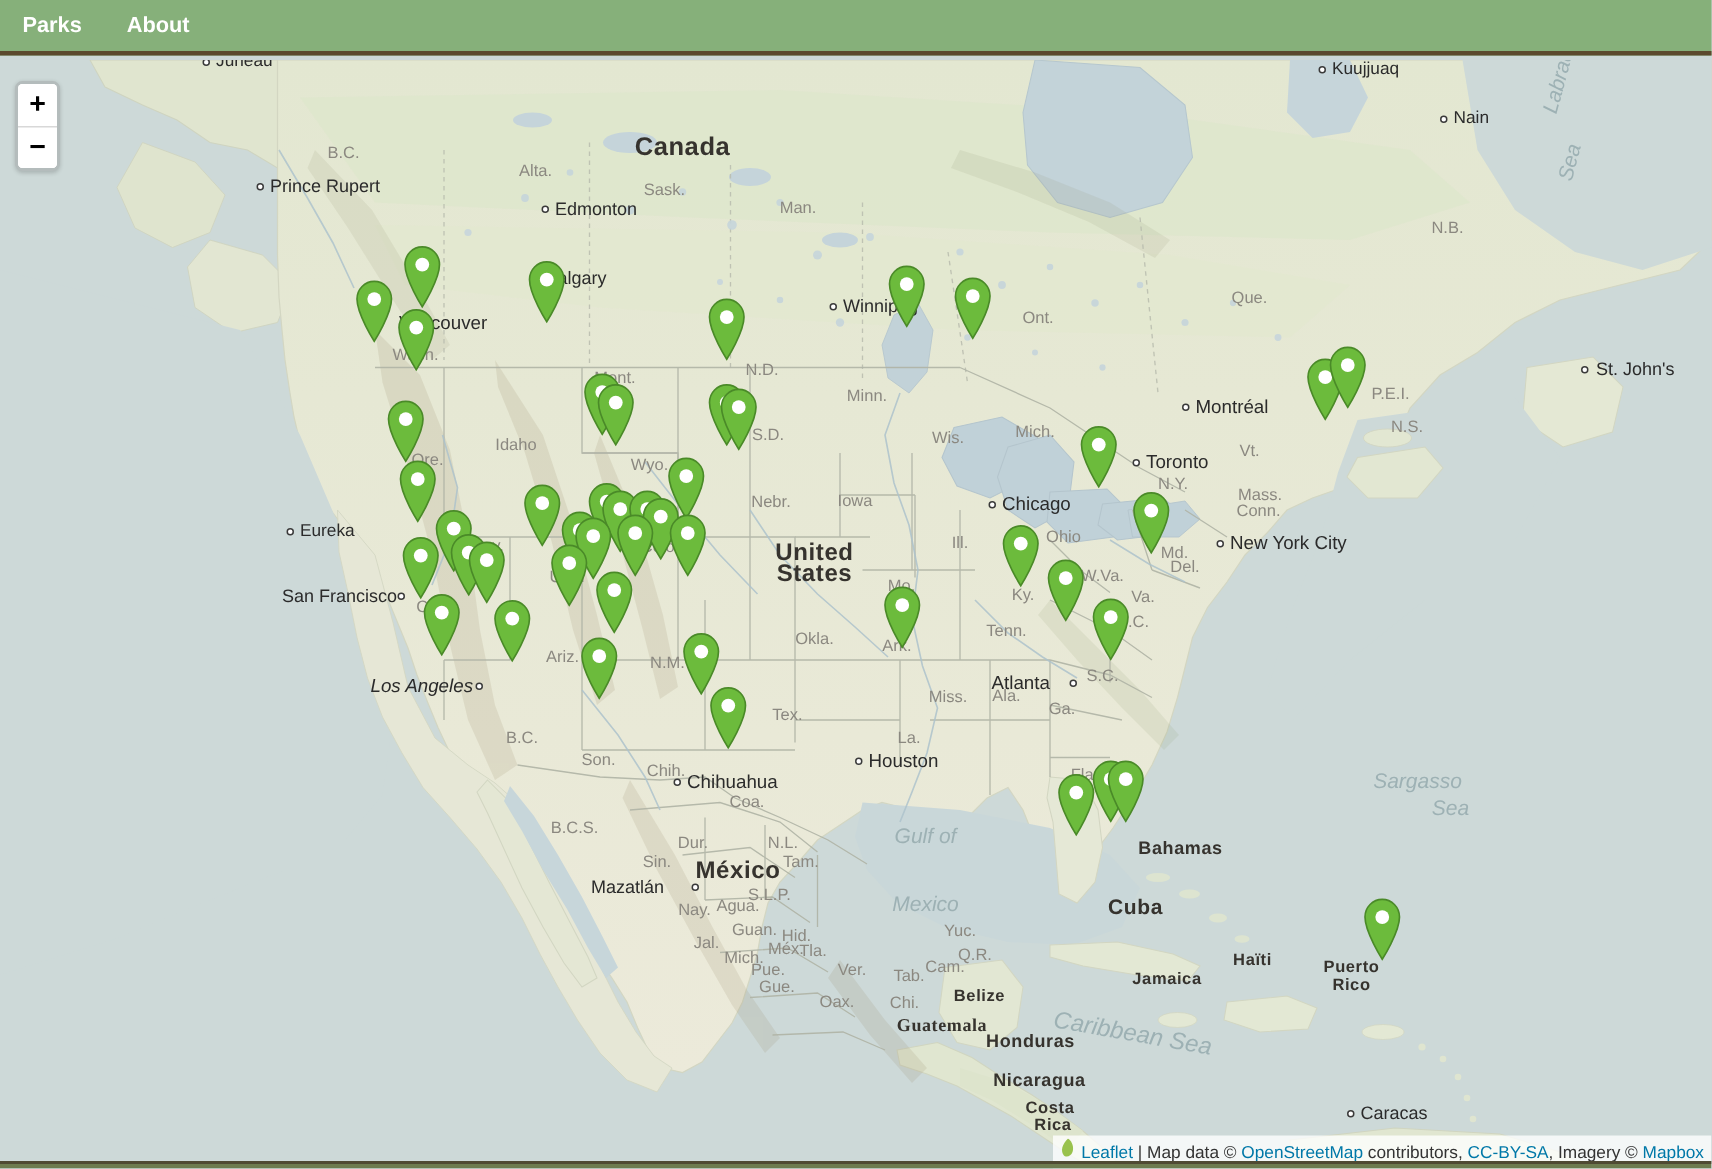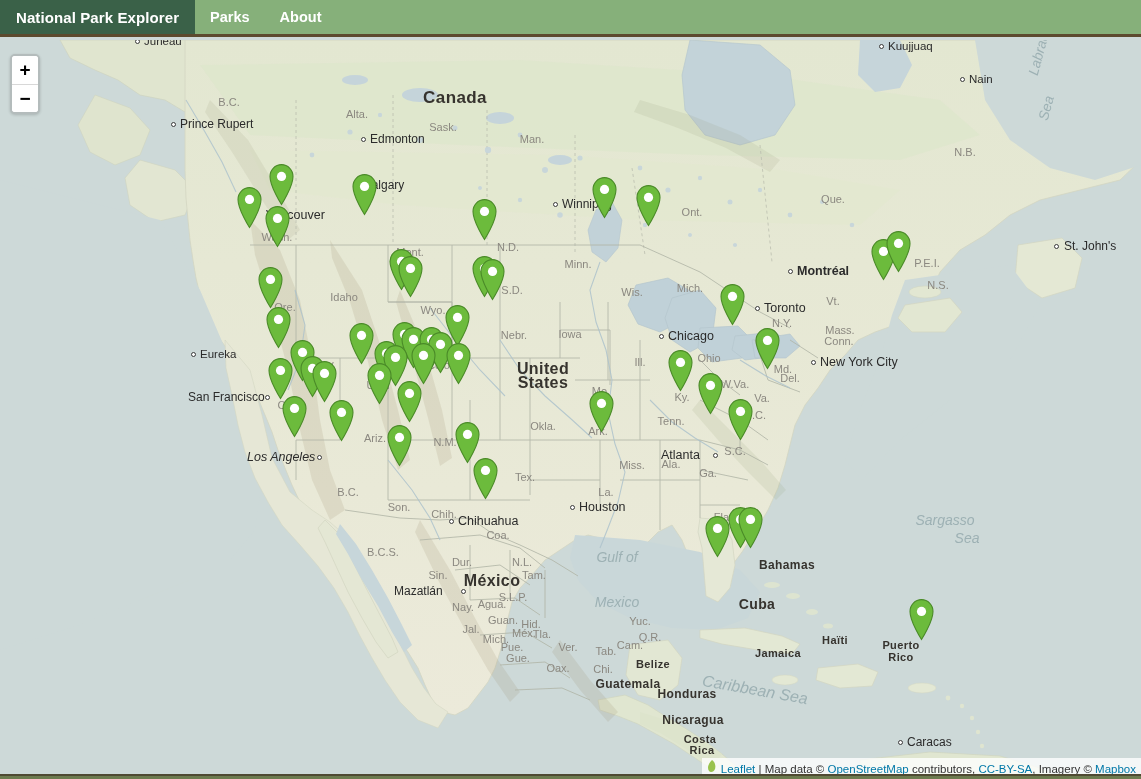--- a/index.html
+++ b/index.html
@@ -114,23 +114,20 @@
   .citydot {
     position: absolute; width: 5px; height: 5px;
     border: 1.5px solid #3a3a3a; border-radius: 50%;
     background: #fff; pointer-events: none;
   }
 </style>
 </head>
 <body>
 
 <div id="navbar">
-  <div id="brand">
-    <span>National Park Explorer</span>
-  </div>
   <a class="navlink">
     <span>Parks</span>
   </a>
   <a class="navlink">
     <span>About</span>
   </a>
 </div>
 
 <div id="map-wrap">
 
@@ -359,21 +356,21 @@
     </svg>
   </div>
 
   <div id="labels-layer">
       <div class="lbl lbl-country" style="font-size: 17px; transform: translate(-50%, -50%); left: 455px; top: 58px;">Canada</div>
       <div class="lbl lbl-country" style="font-size: 16px; transform: translate(-50%, -50%); left: 543px; top: 329px;">United</div>
       <div class="lbl lbl-country" style="font-size: 16px; transform: translate(-50%, -50%); left: 543px; top: 343px;">States</div>
       <div class="lbl lbl-country" style="font-size: 16px; transform: translate(-50%, -50%); left: 492px; top: 541px;">México</div>
       <div class="lbl lbl-country" style="font-size: 14px; transform: translate(-50%, -50%); left: 757px; top: 564px;">Cuba</div>
       <div class="lbl lbl-country" style="font-size: 12px; transform: translate(-50%, -50%); left: 787px; top: 525px;">Bahamas</div>
-      <div class="lbl lbl-country" style="font-size: 12px; transform: translate(-50%, -50%); left: 628px; top: 644px;">Guatemala</div>
+      <div class="lbl lbl-country" style="font-size: 12px; transform: translate(-50%, -50%); left: 628px; top: 644px; font-family: Liberation Serif, serif;">Guatemala</div>
       <div class="lbl lbl-country" style="font-size: 12px; transform: translate(-50%, -50%); left: 687px; top: 654px;">Honduras</div>
       <div class="lbl lbl-country" style="font-size: 11px; transform: translate(-50%, -50%); left: 653px; top: 624px;">Belize</div>
       <div class="lbl lbl-country" style="font-size: 12px; transform: translate(-50%, -50%); left: 693px; top: 680px;">Nicaragua</div>
       <div class="lbl lbl-country" style="font-size: 11px; transform: translate(-50%, -50%); left: 700px; top: 699px;">Costa</div>
       <div class="lbl lbl-country" style="font-size: 11px; transform: translate(-50%, -50%); left: 702px; top: 710px;">Rica</div>
       <div class="lbl lbl-country" style="font-size: 11px; transform: translate(-50%, -50%); left: 835px; top: 600px;">Haïti</div>
       <div class="lbl lbl-country" style="font-size: 11px; transform: translate(-50%, -50%); left: 778px; top: 613px;">Jamaica</div>
       <div class="lbl lbl-country" style="font-size: 11px; transform: translate(-50%, -50%); left: 901px; top: 605px;">Puerto</div>
       <div class="lbl lbl-country" style="font-size: 11px; transform: translate(-50%, -50%); left: 901px; top: 617px;">Rico</div>
       <div class="lbl lbl-city" style="font-size: 11.5px; transform: translate(0px, -50%); left: 144px; top: 1px;">Juneau</div>
@@ -386,21 +383,21 @@
       <div class="citydot" style="left: 1054px; top: 204px;"></div>
       <div class="lbl lbl-city" style="font-size: 12px; transform: translate(0px, -50%); left: 180px; top: 84px;">Prince Rupert</div>
       <div class="citydot" style="left: 171px; top: 82px;"></div>
       <div class="lbl lbl-city" style="font-size: 12px; transform: translate(0px, -50%); left: 370px; top: 99px;">Edmonton</div>
       <div class="citydot" style="left: 361px; top: 97px;"></div>
       <div class="lbl lbl-city" style="font-size: 12px; transform: translate(0px, -50%); left: 363px; top: 145px;">Calgary</div>
       <div class="citydot" style="left: 354px; top: 143px;"></div>
       <div class="lbl lbl-city" style="font-size: 12.5px; transform: translate(0px, -50%); left: 266px; top: 175px;">Vancouver</div>
       <div class="lbl lbl-city" style="font-size: 12px; transform: translate(0px, -50%); left: 562px; top: 164px;">Winnipeg</div>
       <div class="citydot" style="left: 553px; top: 162px;"></div>
-      <div class="lbl lbl-city" style="font-size: 12.5px; transform: translate(0px, -50%); left: 797px; top: 231px; font-weight: bold;">Montréal</div>
+      <div class="lbl lbl-city" style="font-size: 12.5px; transform: translate(0px, -50%); left: 797px; top: 231px;">Montréal</div>
       <div class="citydot" style="left: 788px; top: 229px;"></div>
       <div class="lbl lbl-city" style="font-size: 12.5px; transform: translate(0px, -50%); left: 764px; top: 268px;">Toronto</div>
       <div class="citydot" style="left: 755px; top: 266px;"></div>
       <div class="lbl lbl-city" style="font-size: 12.5px; transform: translate(0px, -50%); left: 668px; top: 296px;">Chicago</div>
       <div class="citydot" style="left: 659px; top: 294px;"></div>
       <div class="lbl lbl-city" style="font-size: 12.5px; transform: translate(0px, -50%); left: 820px; top: 322px;">New York City</div>
       <div class="citydot" style="left: 811px; top: 320px;"></div>
       <div class="lbl lbl-city" style="font-size: 12.5px; transform: translate(0px, -50%); left: 661px; top: 415px;">Atlanta</div>
       <div class="citydot" style="left: 713px; top: 413px;"></div>
       <div class="lbl lbl-city" style="font-size: 12.5px; transform: translate(0px, -50%); left: 579px; top: 467px;">Houston</div>

